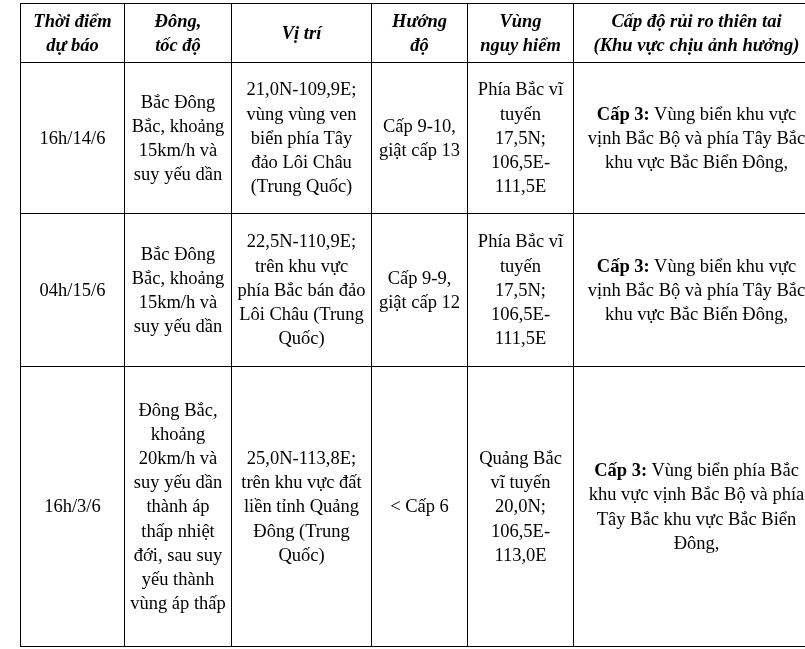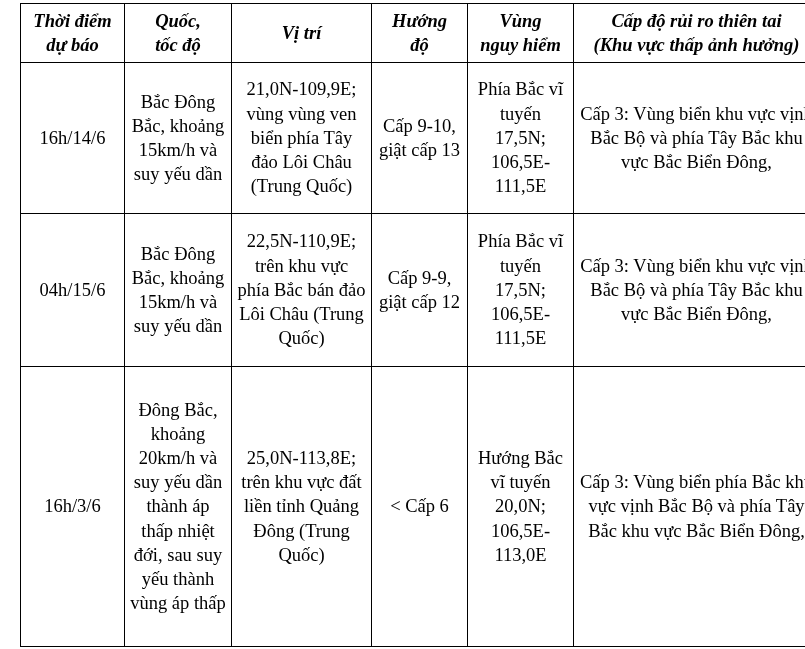--- a/index.html
+++ b/index.html
@@ -39,21 +39,21 @@
     }
     tr.head-row { height: 59px; }
     tr.row-1 { height: 151px; }
     tr.row-2 { height: 153px; }
     tr.row-3 { height: 280px; }
     td.risk {
       text-align: justify;
       padding: 0 8px 0 8px;
     }
     td.risk .risk-level {
-      font-weight: normal;
+      font-weight: bold;
       text-align: center;
     }
     td.risk .risk-text { }
   </style>
 </head>
 <body>
 
 <table class="forecast">
   <colgroup>
     <col style="width:104px">
@@ -63,37 +63,37 @@
     <col style="width:106px">
     <col style="width:246px">
   </colgroup>
   <tbody>
       <tr class="head-row">
     <th>
       <span>Thời điểm</span><br>
       <span>dự báo</span>
     </th>
     <th>
-      <span>Quốc,</span><br>
+      <span>Đông,</span><br>
       <span>tốc độ</span>
     </th>
     <th>
       <span>Vị trí</span>
     </th>
     <th>
       <span>Hướng</span><br>
       <span>độ</span>
     </th>
     <th>
       <span>Vùng</span><br>
       <span>nguy hiểm</span>
     </th>
     <th>
       <span>Cấp độ rủi ro thiên tai</span><br>
-      <span>(Khu vực thấp ảnh hưởng)</span>
+      <span>(Khu vực chịu ảnh hưởng)</span>
     </th>
   </tr>
 
   <tr class="row-1">
     <td>16h/14/6</td>
     <td>Bắc Đông Bắc, khoảng 15km/h và suy yếu dần</td>
     <td>21,0N-109,9E; vùng vùng ven biển phía Tây đảo Lôi Châu (Trung Quốc)</td>
     <td>Cấp 9-10, giật cấp 13</td>
     <td>Phía Bắc vĩ tuyến 17,5N; 106,5E-111,5E</td>
     <td class="risk">
@@ -112,20 +112,20 @@
       <span class="risk-level">Cấp 3:</span>
       <span class="risk-text">Vùng biển khu vực vịnh Bắc Bộ và phía Tây Bắc khu vực Bắc Biển Đông,</span>
     </td>
   </tr>
 
   <tr class="row-3">
     <td>16h/3/6</td>
     <td>Đông Bắc, khoảng 20km/h và suy yếu dần thành áp thấp nhiệt đới, sau suy yếu thành vùng áp thấp</td>
     <td>25,0N-113,8E; trên khu vực đất liền tỉnh Quảng Đông (Trung Quốc)</td>
     <td>&lt; Cấp 6</td>
-    <td>Hướng Bắc vĩ tuyến 20,0N; 106,5E-113,0E</td>
+    <td>Quảng Bắc vĩ tuyến 20,0N; 106,5E-113,0E</td>
     <td class="risk">
       <span class="risk-level">Cấp 3:</span>
       <span class="risk-text">Vùng biển phía Bắc khu vực vịnh Bắc Bộ và phía Tây Bắc khu vực Bắc Biển Đông,</span>
     </td>
   </tr>
 </tbody>
   </table>
 
 </body></html>

